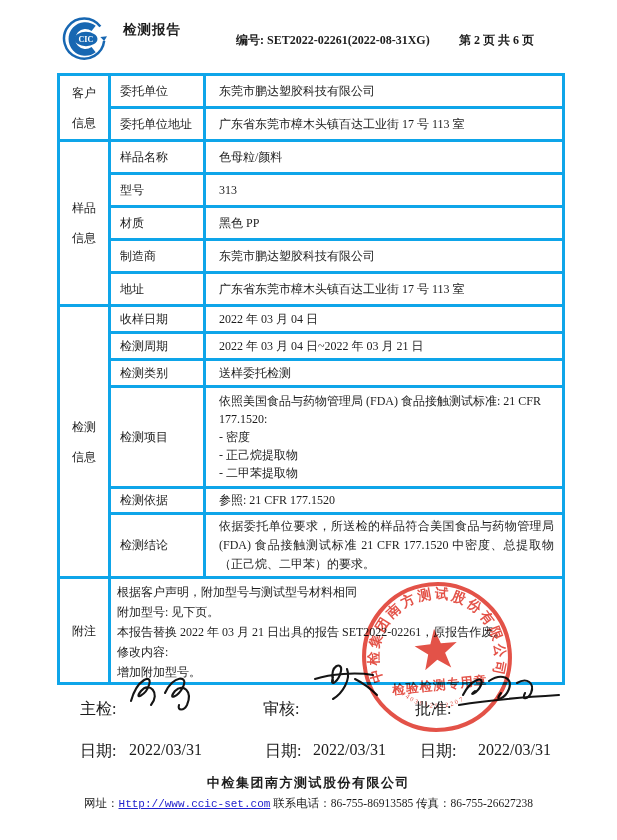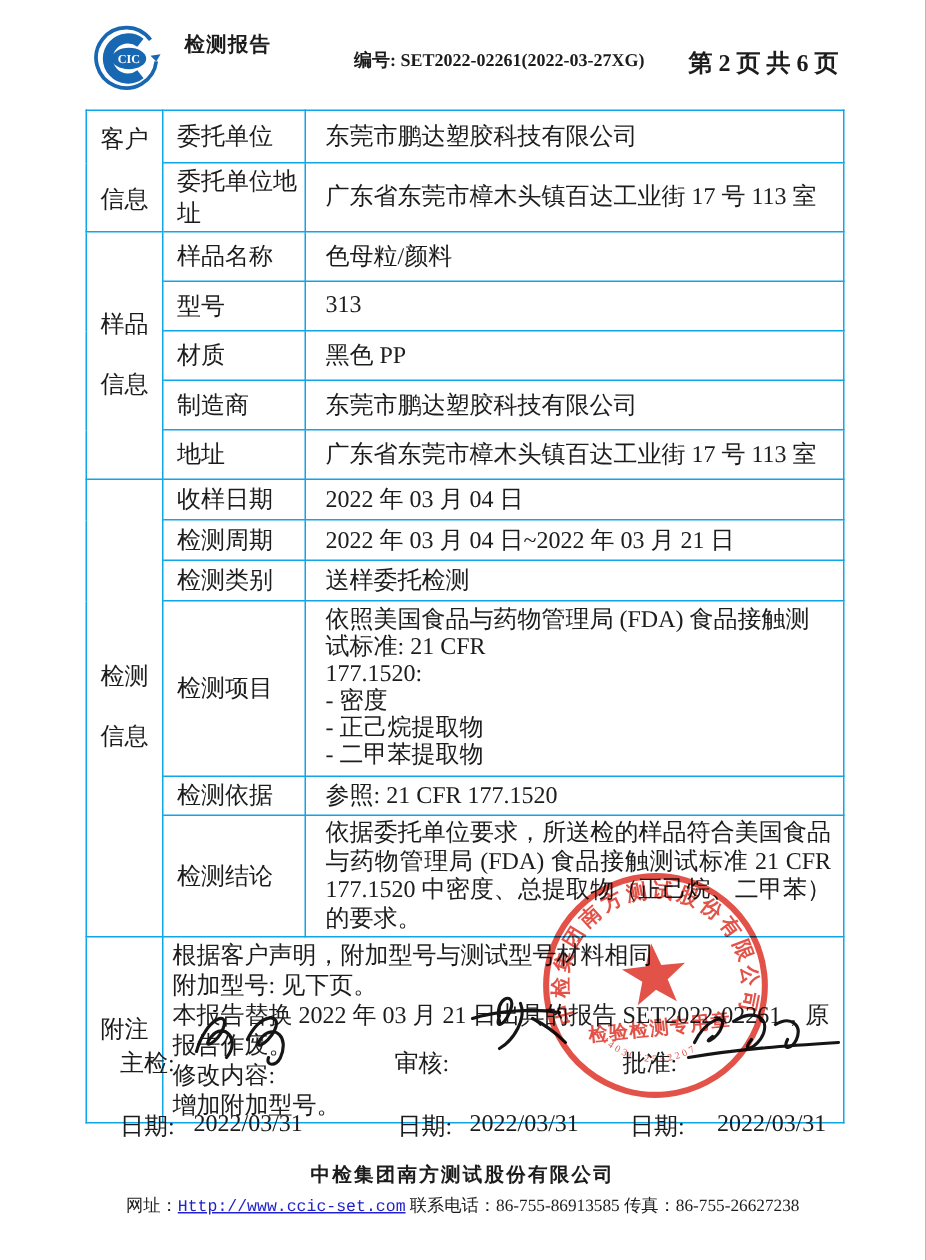--- a/index.html
+++ b/index.html
@@ -8,24 +8,24 @@
     width:617px; height:840px; margin:0 auto; background:#fff;
     position:relative; overflow:hidden;
     font-family:"Liberation Serif","DejaVu Serif",serif;
     color:#1c1c1c;
   }
   
   .hdr { position:absolute; left:57px; top:16px; width:505px; height:46px; }
   .hdr .logo { position:absolute; left:5px; top:0; width:46px; height:46px; }
   .hdr .title { position:absolute; left:66px; top:5px; font-size:13.5px; font-weight:bold; letter-spacing:1px; }
   .hdr .repno { position:absolute; left:179px; top:16px; font-size:12px; font-weight:bold; }
-  .hdr .pageinfo { position:absolute; left:402px; top:16px; font-size:16px; font-weight:bold; }
+  .hdr .pageinfo { position:absolute; left:402px; top:16px; font-size:12px; font-weight:bold; }
   
   table.rep { position:absolute; left:57px; top:73px; width:505px; border-collapse:collapse; table-layout:fixed; }
-  table.rep td { border:1px solid #0ea5e9; font-size:16px; vertical-align:middle; }
+  table.rep td { border:3px solid #0ea5e9; font-size:12px; vertical-align:middle; }
   td.sec { width:51px; text-align:center; white-space:pre-line; line-height:2.5; }
   td.lbl { width:95px; padding-left:9px; }
   td.val { width:359px; padding-left:13px; padding-right:8px; }
   tr.h33 { height:33px; }
   tr.h27 { height:27px; }
   tr.items  { height:92px; }
   tr.basis  { height:26px; }
   tr.concl  { height:58px; }
   tr.notes  { height:92px; }
   .multiline { white-space:pre-line; line-height:18px; padding-top:4px; padding-bottom:4px; }
@@ -54,21 +54,21 @@
 
   <div class="hdr">
     <svg class="logo" viewBox="0 0 48 48">
       <path d="M 40 11 A 21 21 0 1 0 44 26" fill="none" stroke="#1767b2" stroke-width="2.6"></path>
       <path d="M 44 26 l -4 -4 l 7 -1 z" fill="#1767b2"></path>
       <path d="M 33 13 A 14 14 0 1 0 33 35" fill="none" stroke="#1767b2" stroke-width="7"></path>
       <ellipse cx="25" cy="24" rx="12" ry="7.5" fill="#1767b2"></ellipse>
       <text x="25" y="27.2" text-anchor="middle" font-size="8.5" font-weight="bold" fill="#ffffff" font-family="Liberation Serif, DejaVu Serif, serif">CIC</text>
     </svg>
     <span class="title">检测报告</span>
-    <span class="repno"><span>编号:</span> <span>SET2022-02261(2022-03-27XG)</span></span>
+    <span class="repno"><span>编号:</span> <span>SET2022-02261(2022-08-31XG)</span></span>
     <span class="pageinfo">第 2 页 共 6 页</span>
   </div>
 
   <table class="rep">
     <tbody>
         <tr class="h33">
       <td class="sec" rowspan="2">客户
 信息</td>
       <td class="lbl">委托单位</td>
       <td class="val">东莞市鹏达塑胶科技有限公司</td>

